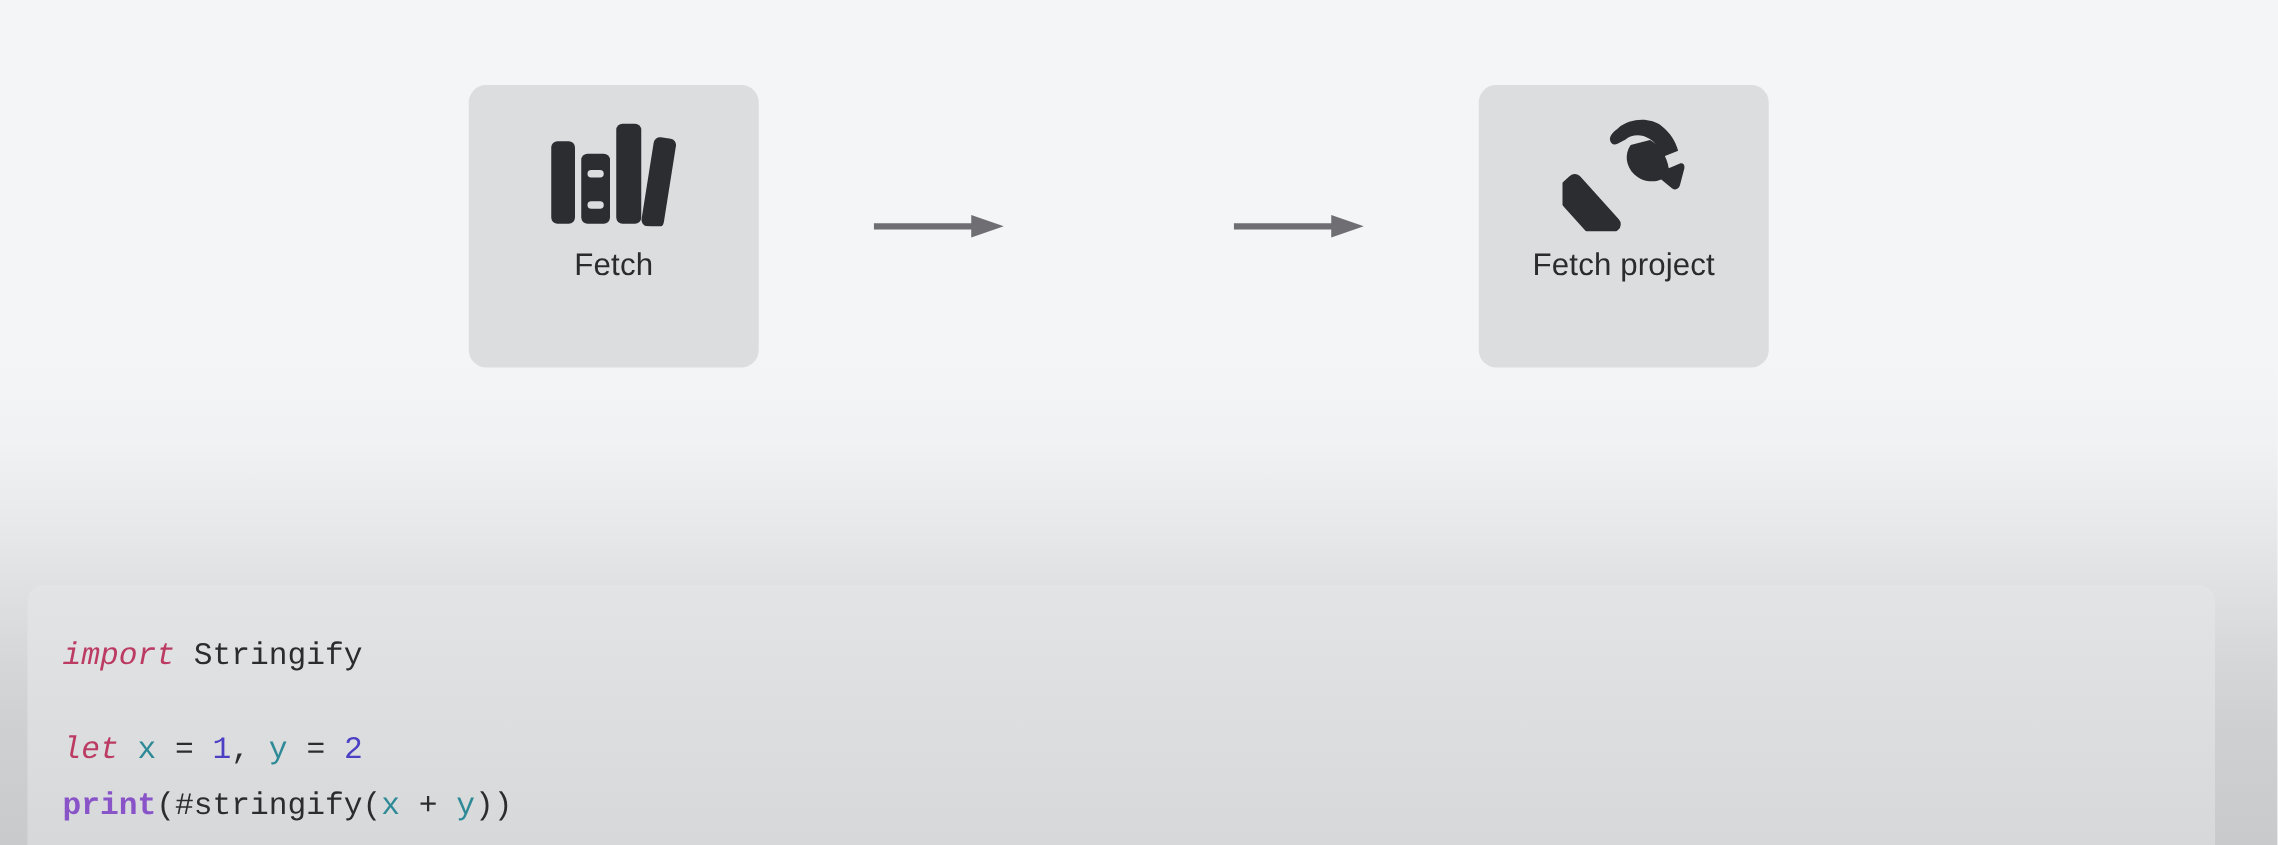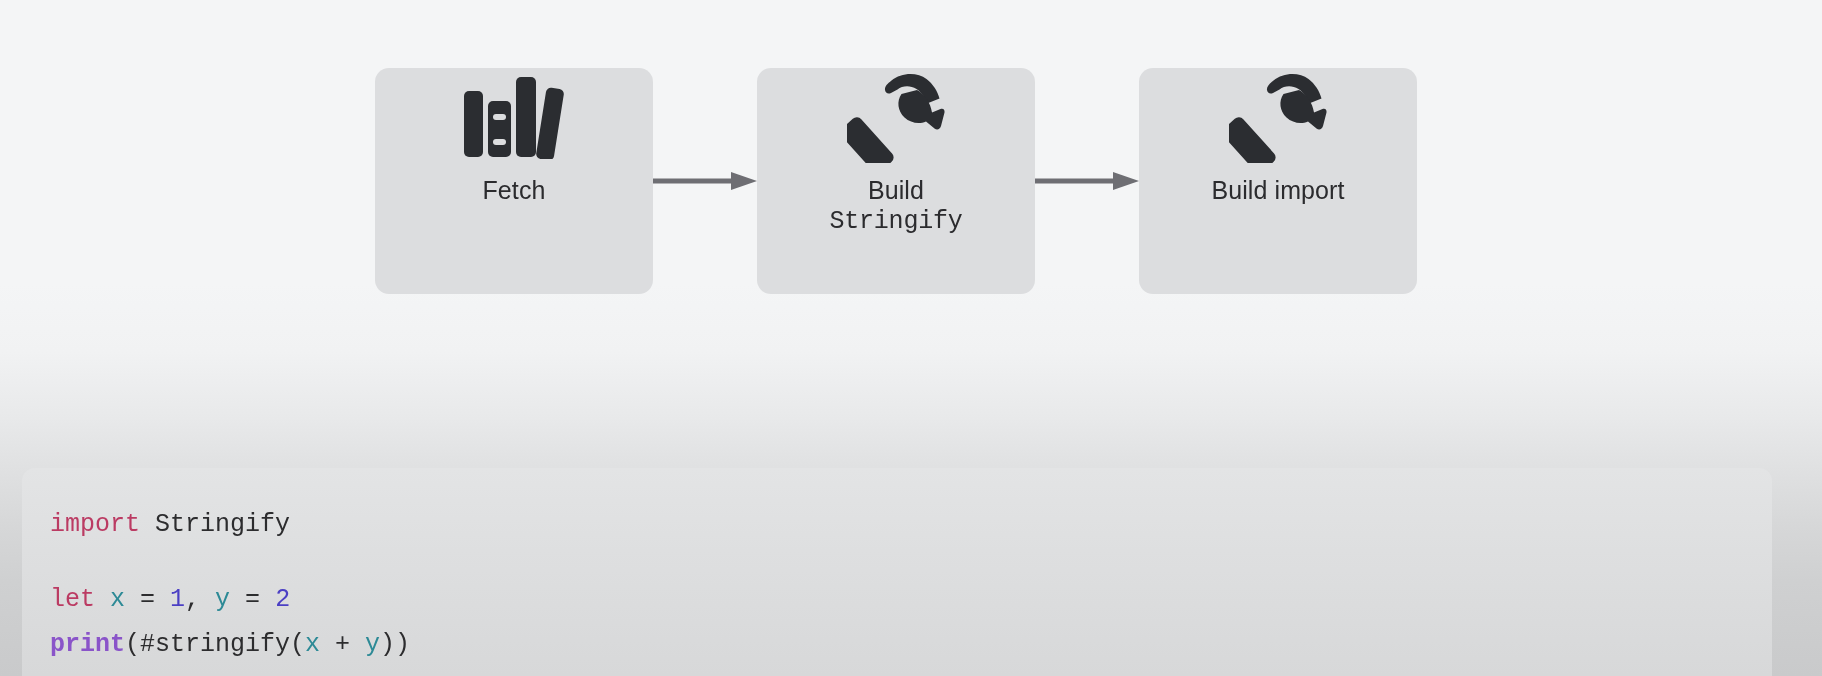--- a/index.html
+++ b/index.html
@@ -36,29 +36,30 @@
     left: 375px;
     top: 68px;
     width: 1040px;
     height: 226px;
     display: flex;
     flex-direction: row;
     align-items: center;
   }
 
   .flow-node {
-    width: 278px;
+    width: 232px;
     height: 226px;
     background: #dcdddf;
     border-radius: 14px;
     display: flex;
     flex-direction: column;
     align-items: center;
     justify-content: flex-start;
     box-sizing: border-box;
+    padding-top: 22px;
     flex: 0 0 auto;
   }
 
   .node-icon {
     height: 98px;
     display: flex;
     align-items: center;
     justify-content: center;
     margin-bottom: 8px;
   }
@@ -108,21 +109,21 @@
 
   #code-block {
     font-family: "Liberation Mono", "DejaVu Sans Mono", monospace;
     font-size: 25px;
     line-height: 45px;
     white-space: pre;
     color: #2c2c2e;
     margin: 0;
   }
 
-  .tok-keyword  { color: #bb3b63; }
+  .tok-keyword  { color: #bb3b63; font-style: italic; }
   .tok-plain    { color: #2c2c2e; }
   .tok-var      { color: #2d8a96; }
   .tok-number   { color: #4b3fc4; }
   .tok-func     { color: #8a54c9; font-weight: bold; }
   .code-spacer  { display: block; height: 30px; }
 </style>
 </head>
 <body>
 
 <div id="canvas">
@@ -147,39 +148,20 @@
       </div>
     </div>
 
     <div class="flow-arrow">
       <svg width="104" height="22" viewBox="0 0 104 22" xmlns="http://www.w3.org/2000/svg">
         <line x1="0" y1="11" x2="82" y2="11" stroke="#6e6e73" stroke-width="5"></line>
         <polygon points="78,2 104,11 78,20" fill="#6e6e73"></polygon>
       </svg>
     </div>
 
-    <div class="flow-node">
-      <div class="node-icon">
-        <svg width="98" height="92" viewBox="0 0 98 92" xmlns="http://www.w3.org/2000/svg">
-          <g fill="#2b2d31">
-            <path d="M44.5 9.5 C54 1.5 70 0.5 79.5 8 C86 13 90.5 20 92.5 27.5 L80 32.5
-                     C78 26.5 74.5 21 69.5 18 C63 14 55.5 14.5 50.5 18.5 L44 22
-                     C41 23.5 38.5 22 38 19 C37.5 15.5 40.5 12.5 44.5 9.5 Z"></path>
-            <path d="M70 19 C78 23.5 83.5 32 85 41.5 L93.5 38 C96 37 98 38.5 97.5 41.5
-                     L94 55 C93 58.5 90 59.5 87.5 57.5 L79 50.5
-                     C72 53.5 63.5 52 57.5 46.5 C50.5 40 49.5 30 54.5 23 Z"></path>
-            <rect x="7" y="45" width="26" height="58" rx="6" transform="rotate(-42 20 74)"></rect>
-          </g>
-        </svg>
-      </div>
-      <div class="node-labels">
-        <span class="label-sans">Build</span>
-        <span class="label-mono">Stringify</span>
-      </div>
-    </div>
 
     <div class="flow-arrow">
       <svg width="104" height="22" viewBox="0 0 104 22" xmlns="http://www.w3.org/2000/svg">
         <line x1="0" y1="11" x2="82" y2="11" stroke="#6e6e73" stroke-width="5"></line>
         <polygon points="78,2 104,11 78,20" fill="#6e6e73"></polygon>
       </svg>
     </div>
 
     <div class="flow-node">
       <div class="node-icon">
@@ -189,21 +171,21 @@
                      C78 26.5 74.5 21 69.5 18 C63 14 55.5 14.5 50.5 18.5 L44 22
                      C41 23.5 38.5 22 38 19 C37.5 15.5 40.5 12.5 44.5 9.5 Z"></path>
             <path d="M70 19 C78 23.5 83.5 32 85 41.5 L93.5 38 C96 37 98 38.5 97.5 41.5
                      L94 55 C93 58.5 90 59.5 87.5 57.5 L79 50.5
                      C72 53.5 63.5 52 57.5 46.5 C50.5 40 49.5 30 54.5 23 Z"></path>
             <rect x="7" y="45" width="26" height="58" rx="6" transform="rotate(-42 20 74)"></rect>
           </g>
         </svg>
       </div>
       <div class="node-labels">
-        <span class="label-sans">Build import</span>
+        <span class="label-sans">Fetch project</span>
       </div>
     </div>
 
   </div>
 
   <div id="code-panel">
     <pre id="code-block"><span><span class="tok-keyword">import</span><span class="tok-plain"> Stringify</span></span>
 <span class="code-spacer"></span><span><span class="tok-keyword">let</span><span class="tok-plain"> </span><span class="tok-var">x</span><span class="tok-plain"> = </span><span class="tok-number">1</span><span class="tok-plain">, </span><span class="tok-var">y</span><span class="tok-plain"> = </span><span class="tok-number">2</span></span>
 <span><span class="tok-func">print</span><span class="tok-plain">(#stringify(</span><span class="tok-var">x</span><span class="tok-plain"> + </span><span class="tok-var">y</span><span class="tok-plain">))</span></span></pre>
   </div>

